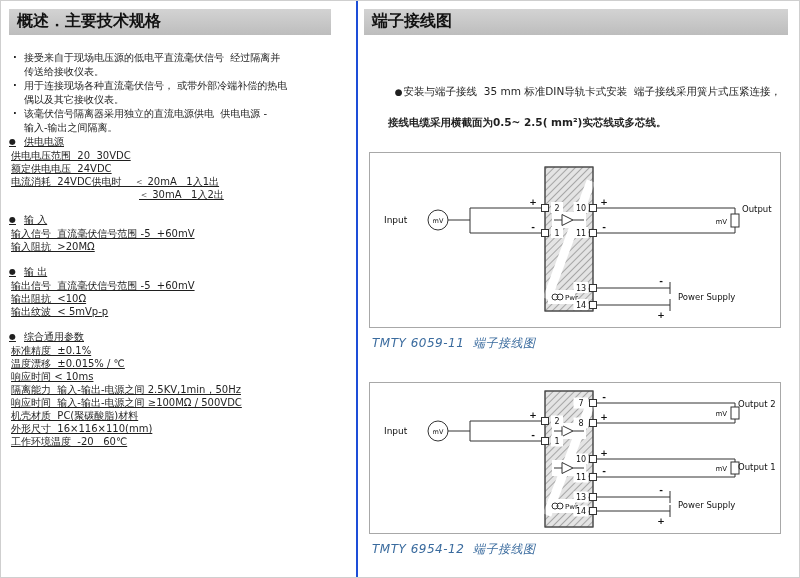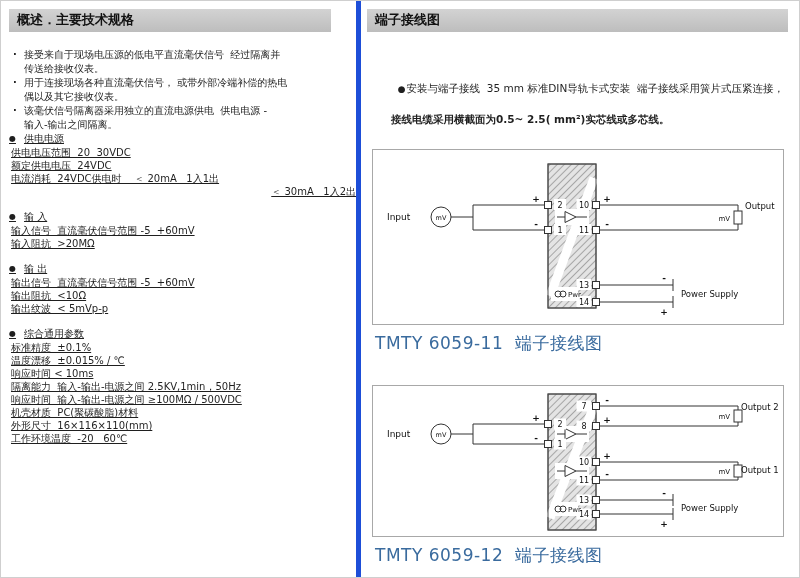--- a/index.html
+++ b/index.html
@@ -1,43 +1,43 @@
 <!DOCTYPE html>
 <html><head>
 <meta charset="utf-8">
 <style>
   html,body{margin:0;padding:0;background:#fff;}
   body{font-family:"DejaVu Sans",sans-serif;color:#1f1f1f;}
   .sheet{position:relative;width:800px;height:578px;box-sizing:border-box;border:1px solid #cfcfcf;display:flex;overflow:hidden;background:#fff;}
   .col{box-sizing:border-box;}
   .col-left{width:355px;padding:8px 0 0 8px;}
-  .col-right{flex:1;border-left:5px solid #1d4ed8;padding:8px 8px 0 6px;}
-  .header-bar{background:linear-gradient(#d3d3d3,#bdbdbd);color:#111;font-weight:bold;font-size:13px;padding:2px 8px 3px 8px;box-sizing:border-box;}
+  .col-right{flex:1;border-left:2px solid #1d4ed8;padding:8px 8px 0 6px;}
+  .header-bar{background:linear-gradient(#d3d3d3,#bdbdbd);color:#111;font-weight:bold;font-size:16px;padding:2px 8px 3px 8px;box-sizing:border-box;}
   .col-left .header-bar{width:322px;}
   .col-right .header-bar{margin-right:3px;}
   
   .bullets{margin:16px 0 0 4px;font-size:10px;}
   .bullet{display:flex;}
   .bdot{width:11px;flex:0 0 11px;line-height:14.5px;font-weight:bold;}
   .btext{white-space:pre-wrap;line-height:14px;}
   .specs{font-size:10px;text-decoration:underline;}
   .spec-section{margin-top:12px;}
   .spec-section:first-child{margin-top:0;}
   .sec-title{line-height:13px;margin-bottom:1px;}
   .sdot{font-size:8px;margin-right:8px;vertical-align:1px;}
   .sline{line-height:13px;white-space:pre-wrap;margin-left:2px;}
-  .sline-indent{padding-left:128px;text-align:right;}
+  .sline-indent{padding-left:128px;}
   
   .note{margin:34px 0 0 4px;font-size:10.5px;}
   .note-line1{line-height:15px;white-space:pre-wrap;}
   .ndot{font-size:9px;margin-right:1px;}
   .note-line2{line-height:15px;white-space:pre-wrap;padding-left:20px;font-weight:bold;}
   .diagram{margin:22px 0 0 5px;width:412px;box-sizing:border-box;border:1px solid #a8a8a8;background:#fff;}
   .diagram svg{display:block;}
-  .caption{color:#3a6b9e;font-size:17px;margin:7px 0 0 8px;white-space:pre;letter-spacing:0.5px;}
+  .caption{color:#3a6b9e;font-size:12px;margin:7px 0 0 8px;white-space:pre;letter-spacing:0.5px;font-style:italic;}
   .caption1{margin-bottom:30px;}
   
   .frame{fill:#fff;stroke:none;}
   .wire{stroke:#333;stroke-width:1;fill:none;}
   .sq{fill:#fff;stroke:#333;stroke-width:1;}
   .chip{fill:#fff;}
   svg text{font-family:"DejaVu Sans",sans-serif;fill:#111;}
   .t-num{font-size:8px;}
   .t-sign{font-size:9px;font-weight:bold;}
   .t-label{font-size:9px;}
@@ -330,16 +330,16 @@
         </g>
 
         <g>
           <rect class="chip" x="178" y="116" width="27" height="14"></rect>
           <circle cx="185" cy="123" r="3" fill="none" stroke="#333"></circle>
           <circle cx="190" cy="123" r="3" fill="none" stroke="#333"></circle>
           <text class="t-pwr" x="195" y="126">Pwr</text>
         </g>
       </svg>
     </div>
-    <div class="caption">TMTY 6059-12  端子接线图</div>
+    <div class="caption">TMTY 6954-12  端子接线图</div>
 
   </div>
 </div>
 
 </body></html>

